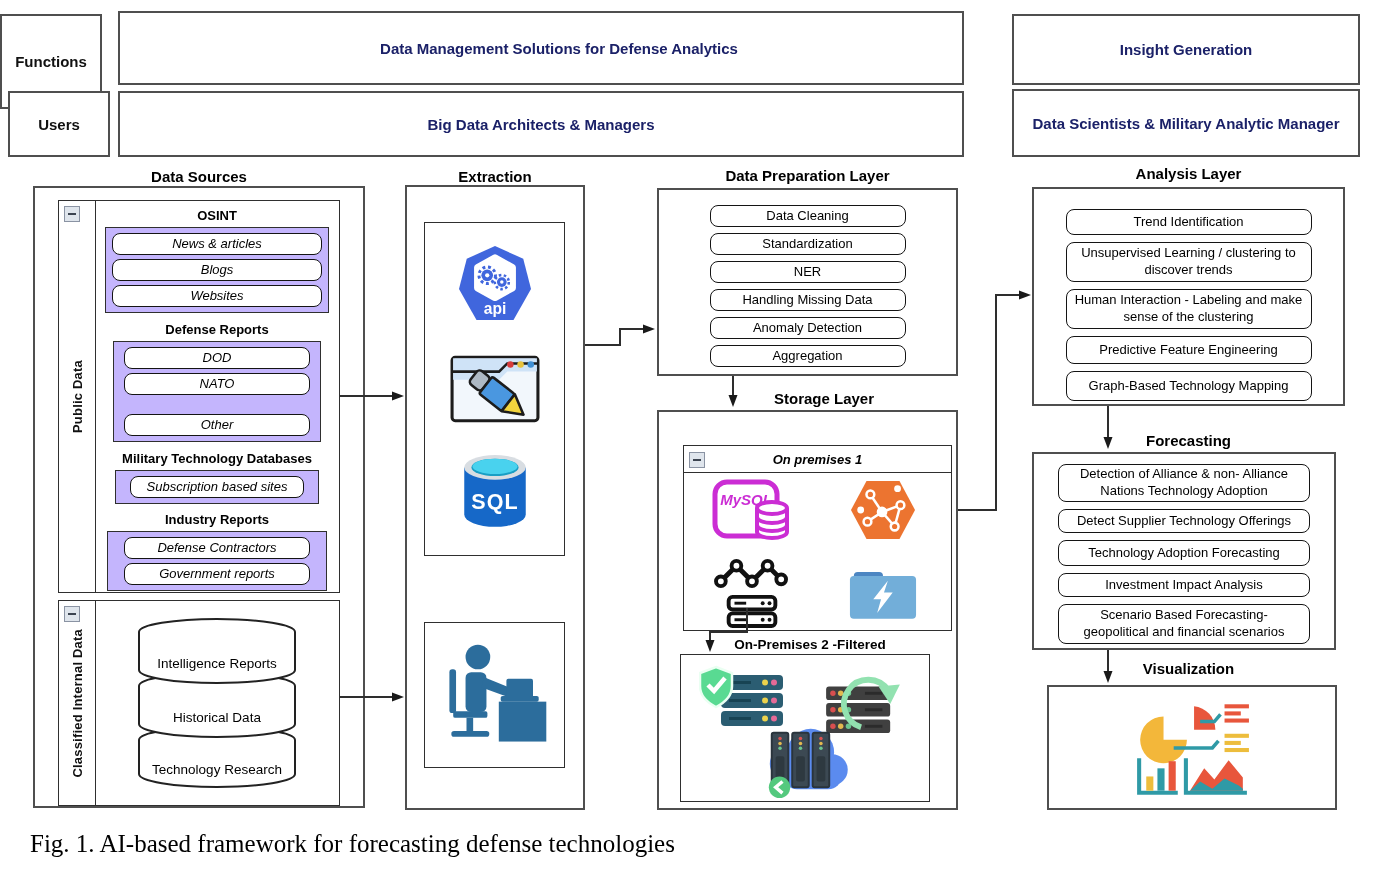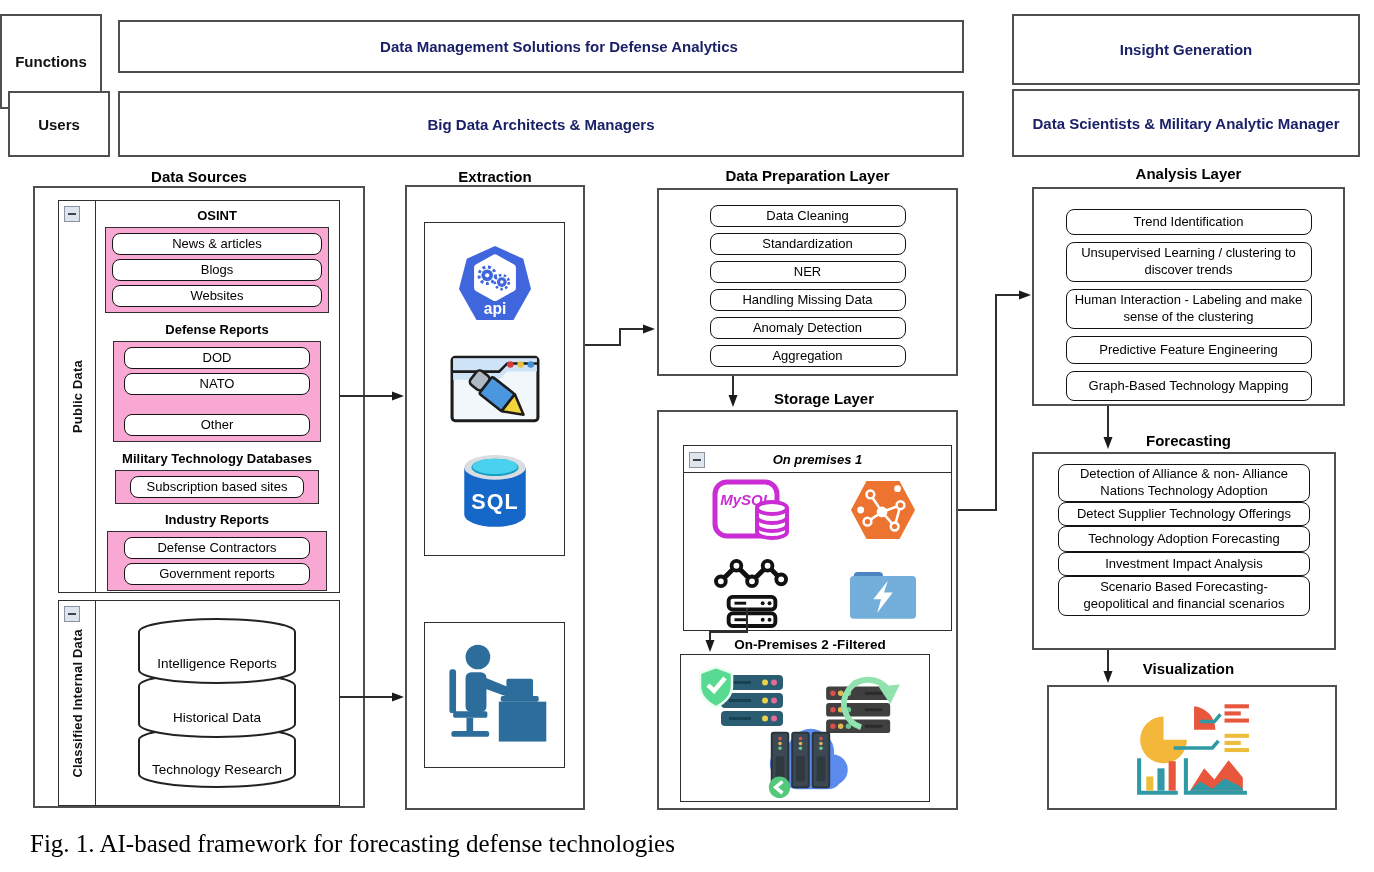--- a/index.html
+++ b/index.html
@@ -15,41 +15,41 @@
   .group{position:absolute;box-sizing:border-box;border:1.6px solid #2f2f2f;background:#fff;}
   .vstrip{position:absolute;left:0;top:0;bottom:0;width:36px;border-right:1.6px solid #2f2f2f;
           display:flex;align-items:center;justify-content:center;}
   .vlabel{writing-mode:vertical-rl;transform:rotate(180deg);font-weight:bold;font-size:13px;color:#111;
           letter-spacing:.2px;}
   .minus{position:absolute;left:5px;top:5px;width:14px;height:14px;border:1px solid #8a93a3;
          background:#dfe5ec;display:flex;align-items:center;justify-content:center;}
   .minus i{display:block;width:8px;height:0;border-top:2px solid #3c4450;}
   .content{position:absolute;left:36px;top:0;right:0;bottom:0;}
   .heading{font-weight:bold;font-size:13px;color:#000;text-align:center;}
-  .subbox{border:1.6px solid #2f2f2f;background:#f9a8d4;box-sizing:border-box;}
+  .subbox{border:1.6px solid #2f2f2f;background:#c4b5fd;box-sizing:border-box;font-style:italic;}
   .pill{border:1.5px solid #141414;border-radius:8px;background:#fff;box-sizing:border-box;
         display:flex;align-items:center;justify-content:center;text-align:center;
         font-size:13px;color:#000;line-height:1.3;padding:2px 8px;}
   .pill-sm{height:22px;}
   .gb-header{position:relative;height:26px;border-bottom:1.6px solid #2f2f2f;
              display:flex;align-items:center;justify-content:center;font-weight:bold;font-size:13px;}
   .iconwrap{display:flex;align-items:center;justify-content:center;}
   .caption{position:absolute;font-family:"Liberation Serif",serif;font-size:25px;color:#000;white-space:nowrap;}
   svg{display:block;}
   .overlay{position:absolute;left:0;top:0;width:1374px;height:872px;pointer-events:none;z-index:40;}
 </style>
 </head>
 <body>
 
 <div class="stage">
 
   <div class="box hdr" style="left:0;top:14px;width:102px;height:95px;">
     <span class="hdr-label">Functions</span>
   </div>
-  <div class="box hdr" style="left:118px;top:20px;width:846px;height:53px;padding-left:36px;">
+  <div class="box hdr" style="left:118px;top:11px;width:846px;height:74px;padding-left:36px;">
     <span class="hdr-value">Data Management Solutions for Defense Analytics</span>
   </div>
   <div class="box hdr" style="left:1012px;top:14px;width:348px;height:71px;">
     <span class="hdr-value">Insight Generation</span>
   </div>
   <div class="box hdr" style="left:8px;top:91px;width:102px;height:66px;">
     <span class="hdr-label">Users</span>
   </div>
   <div class="box hdr" style="left:118px;top:91px;width:846px;height:66px;">
     <span class="hdr-value">Big Data Architects &amp; Managers</span>
@@ -331,21 +331,21 @@
   <div class="col-title" style="left:1032px;top:165px;width:313px;">Analysis Layer</div>
   <div class="box" style="left:1032px;top:187px;width:313px;height:219px;border-width:2px;display:flex;flex-direction:column;align-items:center;gap:7px;padding-top:20px;">
     <div class="pill" style="width:246px;height:26px;">Trend Identification</div>
     <div class="pill" style="width:246px;height:40px;">Unsupervised Learning / clustering to discover trends</div>
     <div class="pill" style="width:246px;height:40px;">Human Interaction - Labeling and make sense of the clustering</div>
     <div class="pill" style="width:246px;height:28px;">Predictive Feature Engineering</div>
     <div class="pill" style="width:246px;height:30px;">Graph-Based Technology Mapping</div>
   </div>
 
   <div class="col-title" style="left:1032px;top:432px;width:313px;">Forecasting</div>
-  <div class="box" style="left:1032px;top:452px;width:304px;height:198px;border-width:2px;display:flex;flex-direction:column;align-items:center;padding-top:10px;">
+  <div class="box" style="left:1032px;top:452px;width:304px;height:198px;border-width:2px;display:flex;flex-direction:column;align-items:center;gap:7px;padding-top:10px;">
     <div class="pill" style="width:252px;height:38px;">Detection of Alliance &amp; non- Alliance Nations Technology Adoption</div>
     <div class="pill" style="width:252px;height:24px;">Detect Supplier Technology Offerings</div>
     <div class="pill" style="width:252px;height:26px;">Technology Adoption Forecasting</div>
     <div class="pill" style="width:252px;height:24px;">Investment Impact Analysis</div>
     <div class="pill" style="width:252px;height:40px;">Scenario Based Forecasting- geopolitical and financial scenarios</div>
   </div>
 
   <div class="col-title" style="left:1032px;top:660px;width:313px;">Visualization</div>
   <div class="box iconwrap" style="left:1047px;top:685px;width:290px;height:125px;border-width:2px;">
     <span>

